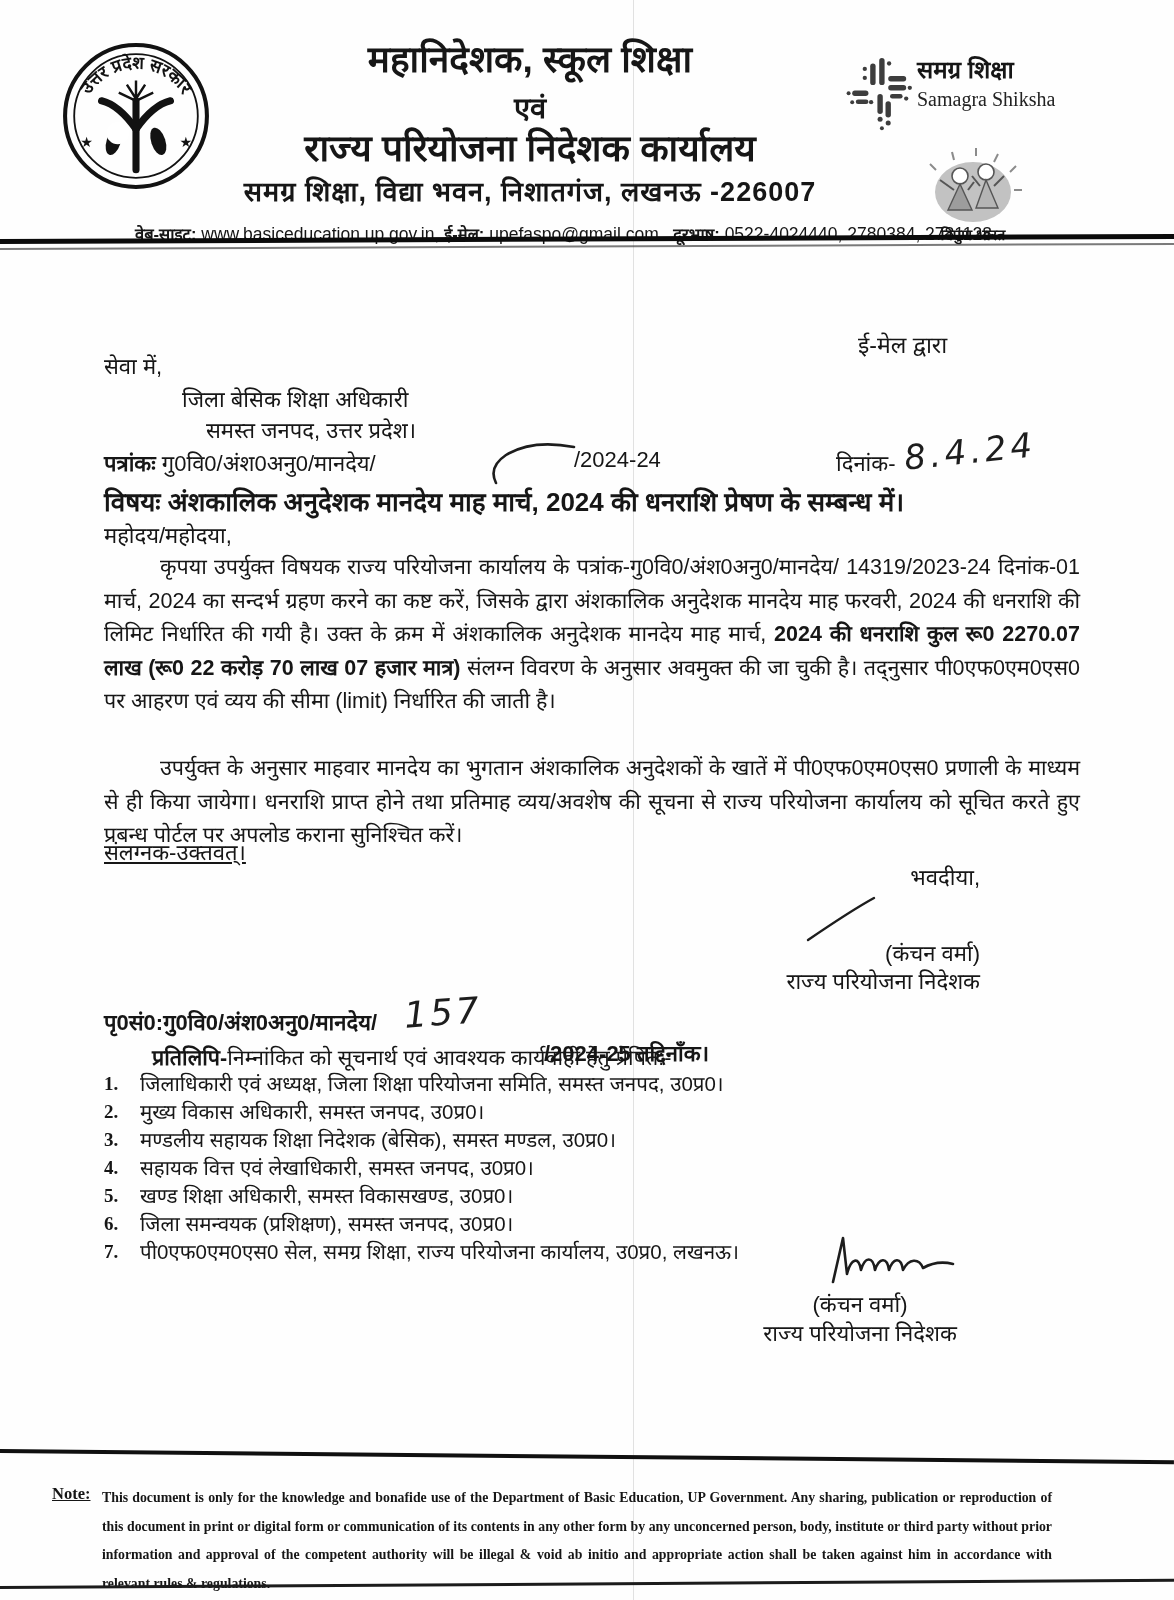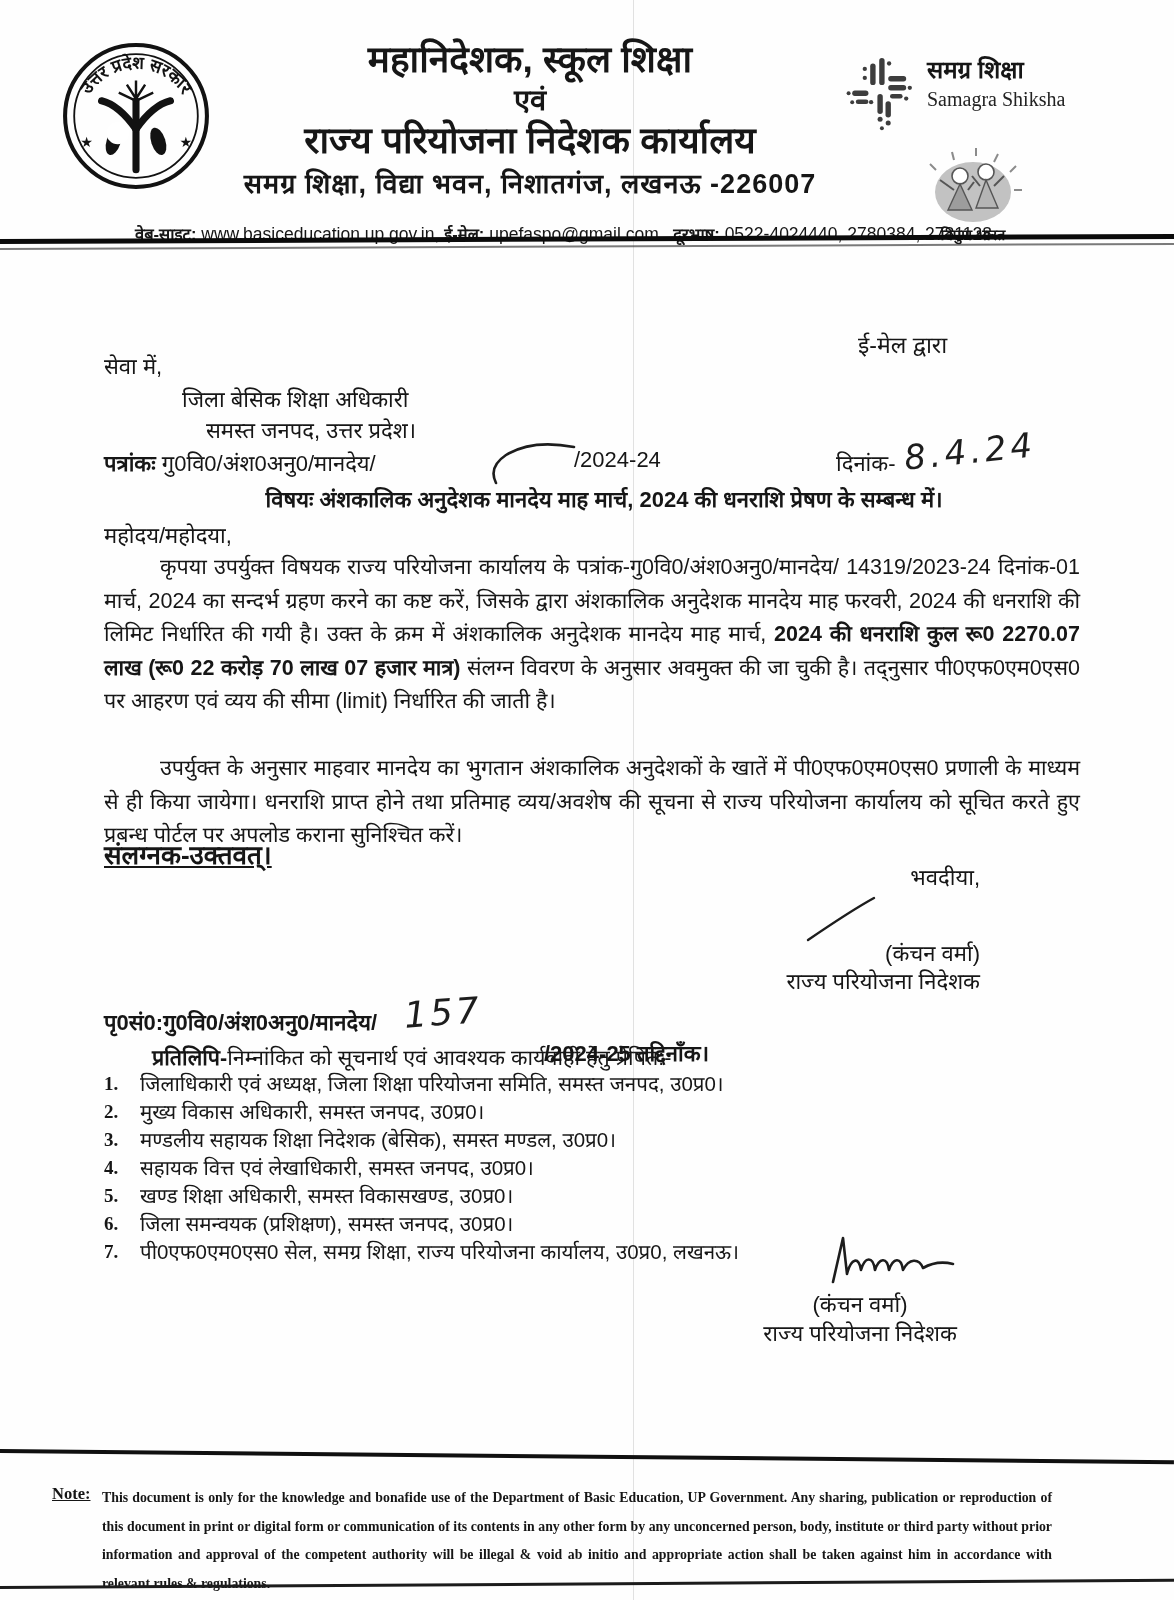--- a/index.html
+++ b/index.html
@@ -4,43 +4,43 @@
 <style>
   html,body{margin:0;padding:0;background:#ffffff;}
   .page{position:relative;width:1174px;height:1600px;background:#fefefe;overflow:hidden;
         font-family:"Liberation Sans",sans-serif;color:#161616;}
   .abs{position:absolute;}
   
   .fold{position:absolute;top:0;left:633px;width:1px;height:1600px;background:#c9c9c9;opacity:.55;}
   
   .title-block{left:180px;top:38px;width:700px;text-align:center;}
   .t1{font-size:37px;font-weight:700;line-height:44px;}
-  .t2{font-size:29px;font-weight:700;line-height:36px;}
+  .t2{font-size:29px;font-weight:700;line-height:36px;margin-top:8px;}
   .t3{font-size:37px;font-weight:700;line-height:46px;}
   .t4{font-size:27px;font-weight:700;line-height:40px;letter-spacing:1px;}
-  .samagra{left:845px;top:55px;display:flex;align-items:flex-start;gap:10px;}
+  .samagra{left:845px;top:55px;display:flex;align-items:flex-start;}
   .samagra-txt .hi{font-size:24px;font-weight:700;line-height:30px;}
   .samagra-txt .en{font-family:"Liberation Serif",serif;font-size:20px;line-height:28px;color:#222;}
   .nipun{left:893px;top:146px;width:160px;text-align:center;}
   .nipun-cap{font-size:15px;font-weight:700;margin-top:-6px;}
   .contact{left:135px;top:222px;width:1010px;font-size:17.5px;white-space:nowrap;}
   .contact b{font-size:16.5px;}
   .rule1{top:239px;left:0;width:1174px;height:5px;background:#0b0b0b;transform:rotate(-0.25deg);transform-origin:left;}
   .rule1b{top:248px;left:0;width:1174px;height:1.5px;background:#333;opacity:.65;transform:rotate(-0.25deg);transform-origin:left;}
   
   .via-email{left:858px;top:328px;font-size:23px;}
   .seva{left:104px;top:350px;font-size:22px;}
   .recip{left:182px;font-size:22px;}
   .row{position:absolute;left:104px;width:1030px;height:46px;font-size:22px;}
   .row .lbl{font-weight:700;}
-  .subject{left:104px;top:483px;width:1000px;font-size:22px;font-weight:700;text-align:center;}
+  .subject{left:104px;top:483px;width:1000px;font-size:26px;font-weight:700;}
   .salutation{left:104px;top:519px;font-size:22px;}
   .para{position:absolute;left:104px;width:976px;font-size:21.5px;line-height:33.5px;
         text-align:justify;text-indent:56px;margin:0;}
-  .enclosure{left:104px;top:836px;font-size:26px;font-weight:700;text-decoration:underline;}
+  .enclosure{left:104px;top:836px;font-size:22px;font-weight:400;text-decoration:underline;}
   .closing-block{left:700px;top:864px;width:280px;text-align:right;font-size:22px;line-height:28px;}
   .closing-block svg{display:block;margin:2px auto -4px auto;}
   .endorse{top:1006px;}
   .endorse .bold-run{font-weight:700;margin-top:31px;}
   .copyrow{left:104px;top:1042px;font-size:21.5px;}
   .copyrow .lbl{font-weight:700;margin-left:48px;}
   .copy-list{left:104px;top:1070px;width:960px;}
   .copy-item{display:flex;line-height:28px;font-size:20.5px;}
   .copy-item .num{flex:0 0 36px;font-family:"Liberation Serif",serif;font-weight:700;font-size:19px;}
   .sig2{left:720px;top:1230px;width:280px;text-align:center;font-size:22px;line-height:29px;}

